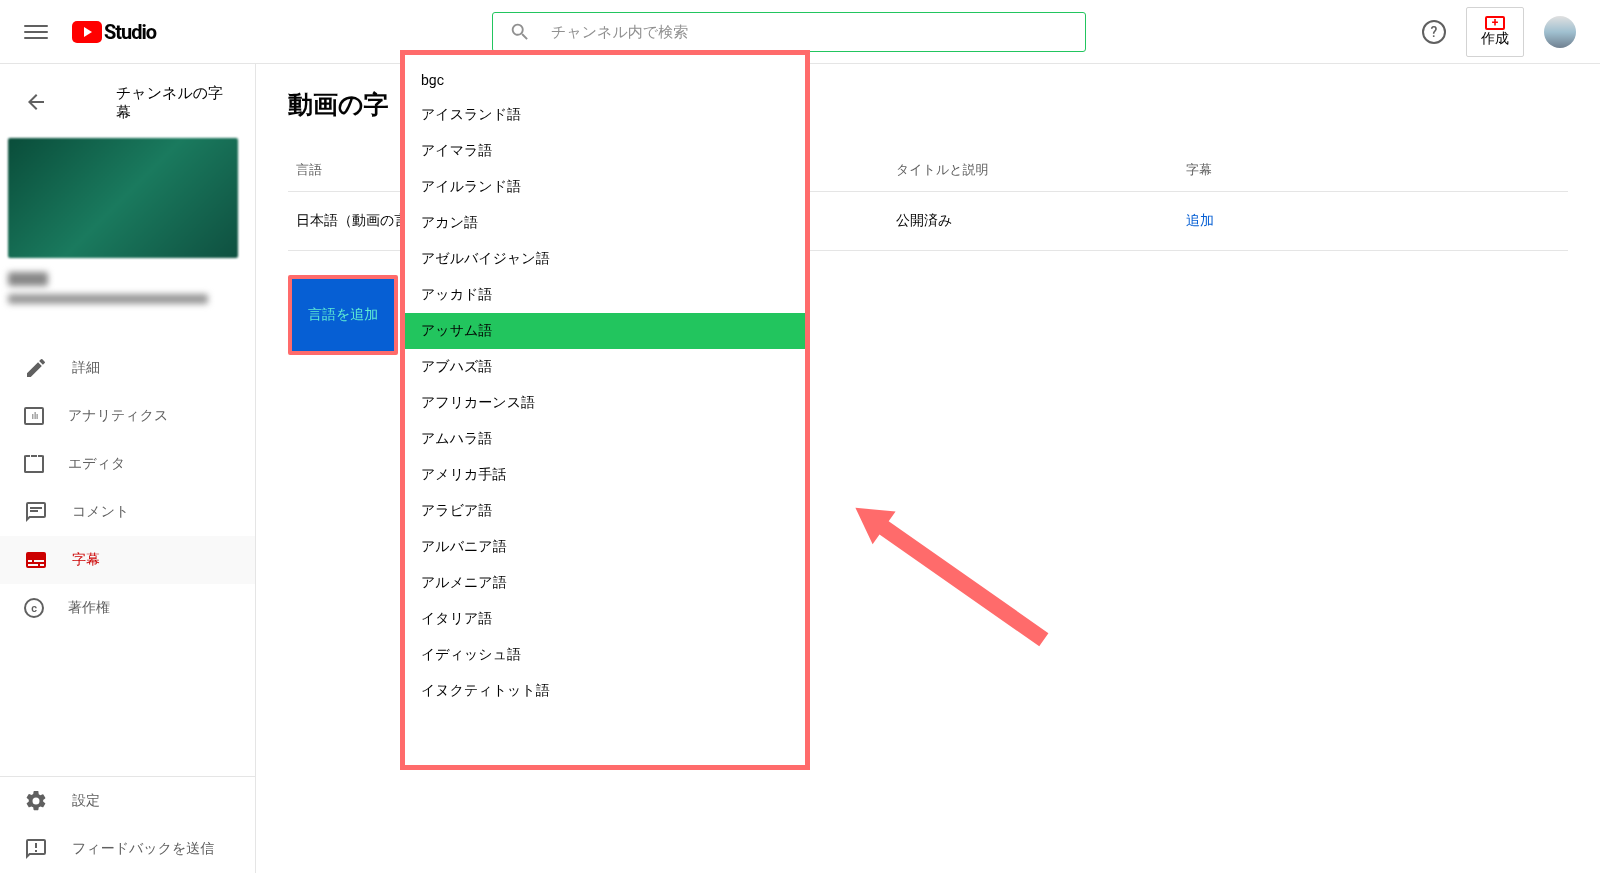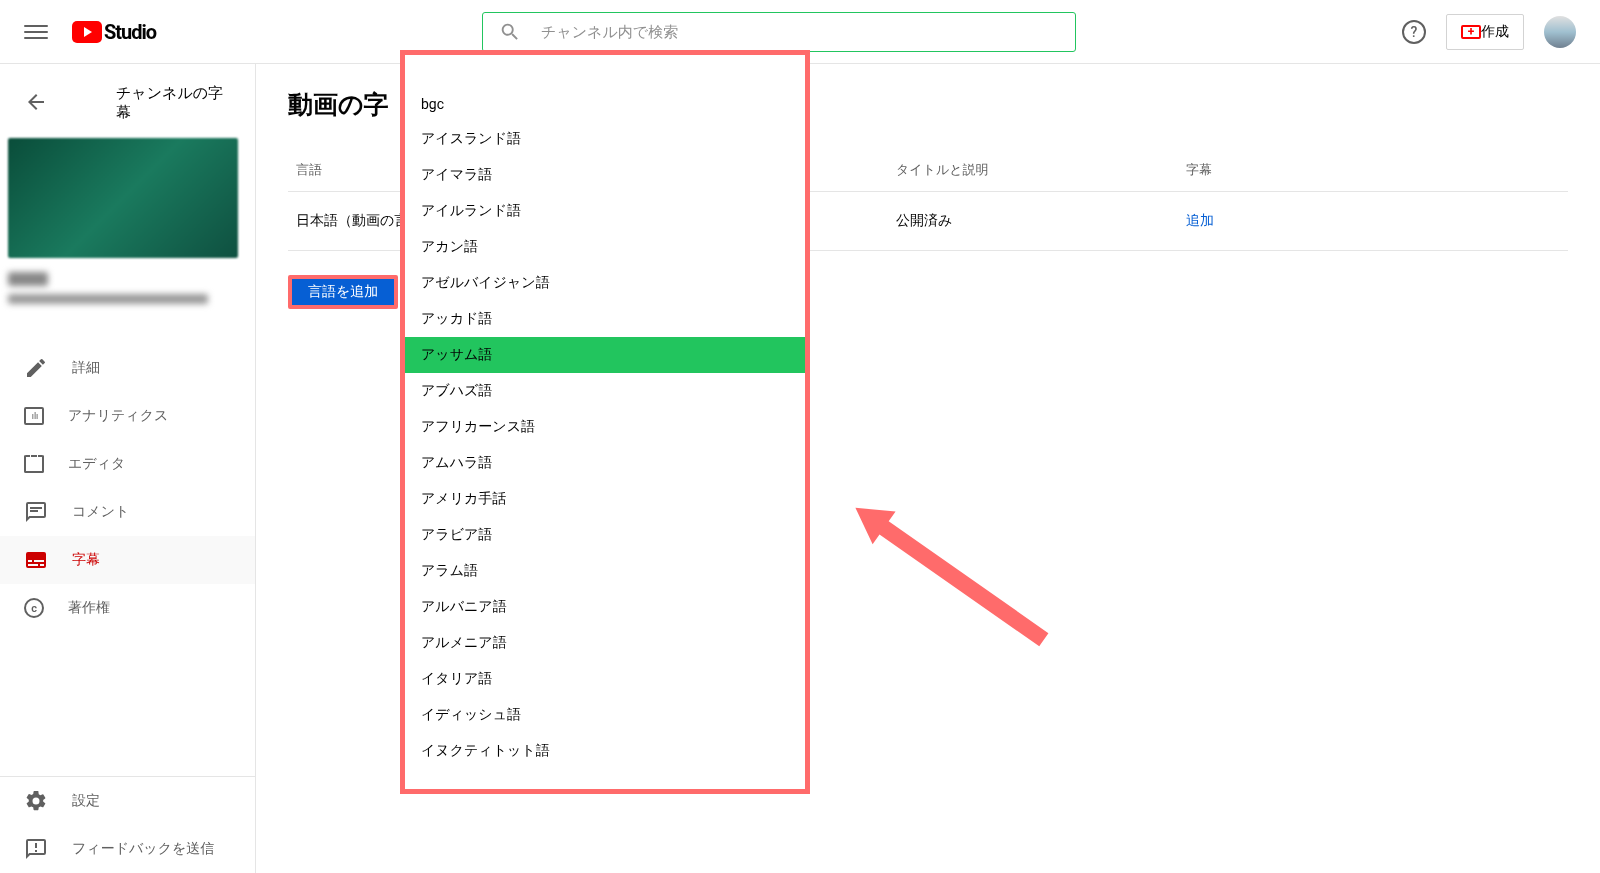--- a/index.html
+++ b/index.html
@@ -13,21 +13,21 @@
     .logo-icon { width: 30px; height: 22px; background: #ff0000; border-radius: 5px; display: flex; align-items: center; justify-content: center; }
     .logo-play { width: 0; height: 0; border-left: 8px solid #fff; border-top: 5px solid transparent; border-bottom: 5px solid transparent; margin-left: 2px; }
     .logo-text { font-size: 20px; font-weight: 700; letter-spacing: -1px; }
     .search-wrap { flex: 1; display: flex; justify-content: center; }
     .search-box { width: 594px; height: 40px; border: 1px solid #22c55e; border-radius: 3px; display: flex; align-items: center; padding: 0 16px; }
     .search-box svg { width: 22px; height: 22px; margin-right: 20px; fill: #909090; }
     .search-box input { border: none; outline: none; flex: 1; font-size: 15px; }
     .search-box input::placeholder { color: #909090; }
     .header-right { display: flex; align-items: center; gap: 20px; }
     .help-btn { width: 24px; height: 24px; border: 2px solid #606060; border-radius: 50%; display: flex; align-items: center; justify-content: center; font-size: 14px; color: #606060; font-weight: 500; cursor: pointer; }
-    .create-btn { border: 1px solid #d3d3d3; border-radius: 2px; padding: 8px 14px; display: flex; align-items: center; gap: 0; cursor: pointer; font-size: 14px; font-weight: 500; }
+    .create-btn { border: 1px solid #d3d3d3; border-radius: 2px; padding: 8px 14px; display: flex; align-items: center; gap: 0; cursor: pointer; font-size: 14px; font-weight: 500; flex-direction: column; }
     .create-icon { width: 20px; height: 14px; border: 2px solid #ff0000; border-radius: 2px; position: relative; display: flex; align-items: center; justify-content: center; }
     .create-icon::after { content: "+"; color: #ff0000; font-size: 12px; font-weight: 700; line-height: 1; }
     .avatar { width: 32px; height: 32px; border-radius: 50%; background: linear-gradient(to bottom, #e0e0e0 0%, #a0c0d0 50%, #708090 100%); cursor: pointer; }
     
     
     .sidebar { position: absolute; left: 0; top: 64px; bottom: 0; width: 256px; border-right: 1px solid #e5e5e5; background: #fff; display: flex; flex-direction: column; }
     .back-row { display: flex; align-items: center; padding: 20px 24px 12px; }
     .back-arrow { margin-right: 28px; cursor: pointer; }
     .back-arrow svg { width: 24px; height: 24px; fill: #606060; }
     .back-title { font-size: 15px; font-weight: 500; margin-left: 40px; }
@@ -47,25 +47,25 @@
     
     
     .main { margin-left: 256px; padding: 24px 32px; }
     .page-title { font-size: 25px; font-weight: 600; margin-bottom: 28px; }
     .table-head { display: flex; padding: 12px 8px; color: #606060; font-size: 13px; border-bottom: 1px solid #e5e5e5; font-weight: 400; }
     .col-lang { width: 600px; }
     .col-title { width: 290px; }
     .col-sub { flex: 1; }
     .table-row { display: flex; padding: 20px 8px; font-size: 14px; border-bottom: 1px solid #e5e5e5; align-items: center; }
     .link-blue { color: #065fd4; cursor: pointer; font-weight: 500; }
-    .add-lang-btn { margin-top: 24px; background: #065fd4; color: #ffffff; padding: 4px 16px; font-size: 14px; font-weight: 500; display: inline-block; cursor: pointer; border: 4px solid #ff6b6b; border-radius: 2px; }
+    .add-lang-btn { margin-top: 24px; background: #065fd4; color: #5eead4; padding: 27px 16px; font-size: 14px; font-weight: 500; display: inline-block; cursor: pointer; border: 4px solid #ff6b6b; border-radius: 2px; }
     
     
     .dropdown { position: absolute; left: 400px; top: 50px; width: 410px; border: 5px solid #ff6b6b; background: #fff; z-index: 100; }
-    .dropdown-inner { height: 710px; overflow-y: auto; padding: 8px 0; position: relative; margin-top: 24px; }
+    .dropdown-inner { height: 710px; overflow-y: auto; padding: 8px 0; position: relative; }
     .dropdown-inner::-webkit-scrollbar { width: 8px; }
     .dropdown-inner::-webkit-scrollbar-thumb { background: #ccc; border-radius: 4px; }
     .dd-item { padding: 9px 16px; font-size: 14px; cursor: pointer; }
     .dd-item:hover, .dd-item.hover { background: #22c55e; }
     
     
     .arrow-anno { position: absolute; left: 850px; top: 495px; z-index: 200; pointer-events: none; }
     .arrow-anno svg { fill: #ff6b6b; }
   </style>
 </head>
@@ -189,21 +189,20 @@
       <div class="dd-item">アイルランド語</div>
       <div class="dd-item">アカン語</div>
       <div class="dd-item">アゼルバイジャン語</div>
       <div class="dd-item">アッカド語</div>
       <div class="dd-item hover">アッサム語</div>
       <div class="dd-item">アブハズ語</div>
       <div class="dd-item">アフリカーンス語</div>
       <div class="dd-item">アムハラ語</div>
       <div class="dd-item">アメリカ手話</div>
       <div class="dd-item">アラビア語</div>
-      <div class="dd-item">アラム語</div>
       <div class="dd-item">アルバニア語</div>
       <div class="dd-item">アルメニア語</div>
       <div class="dd-item">イタリア語</div>
       <div class="dd-item">イディッシュ語</div>
       <div class="dd-item">イヌクティトット語</div>
     </div>
 </div>
 
 <div class="arrow-anno">
   <svg width="250" height="200" viewBox="0 0 250 200">

